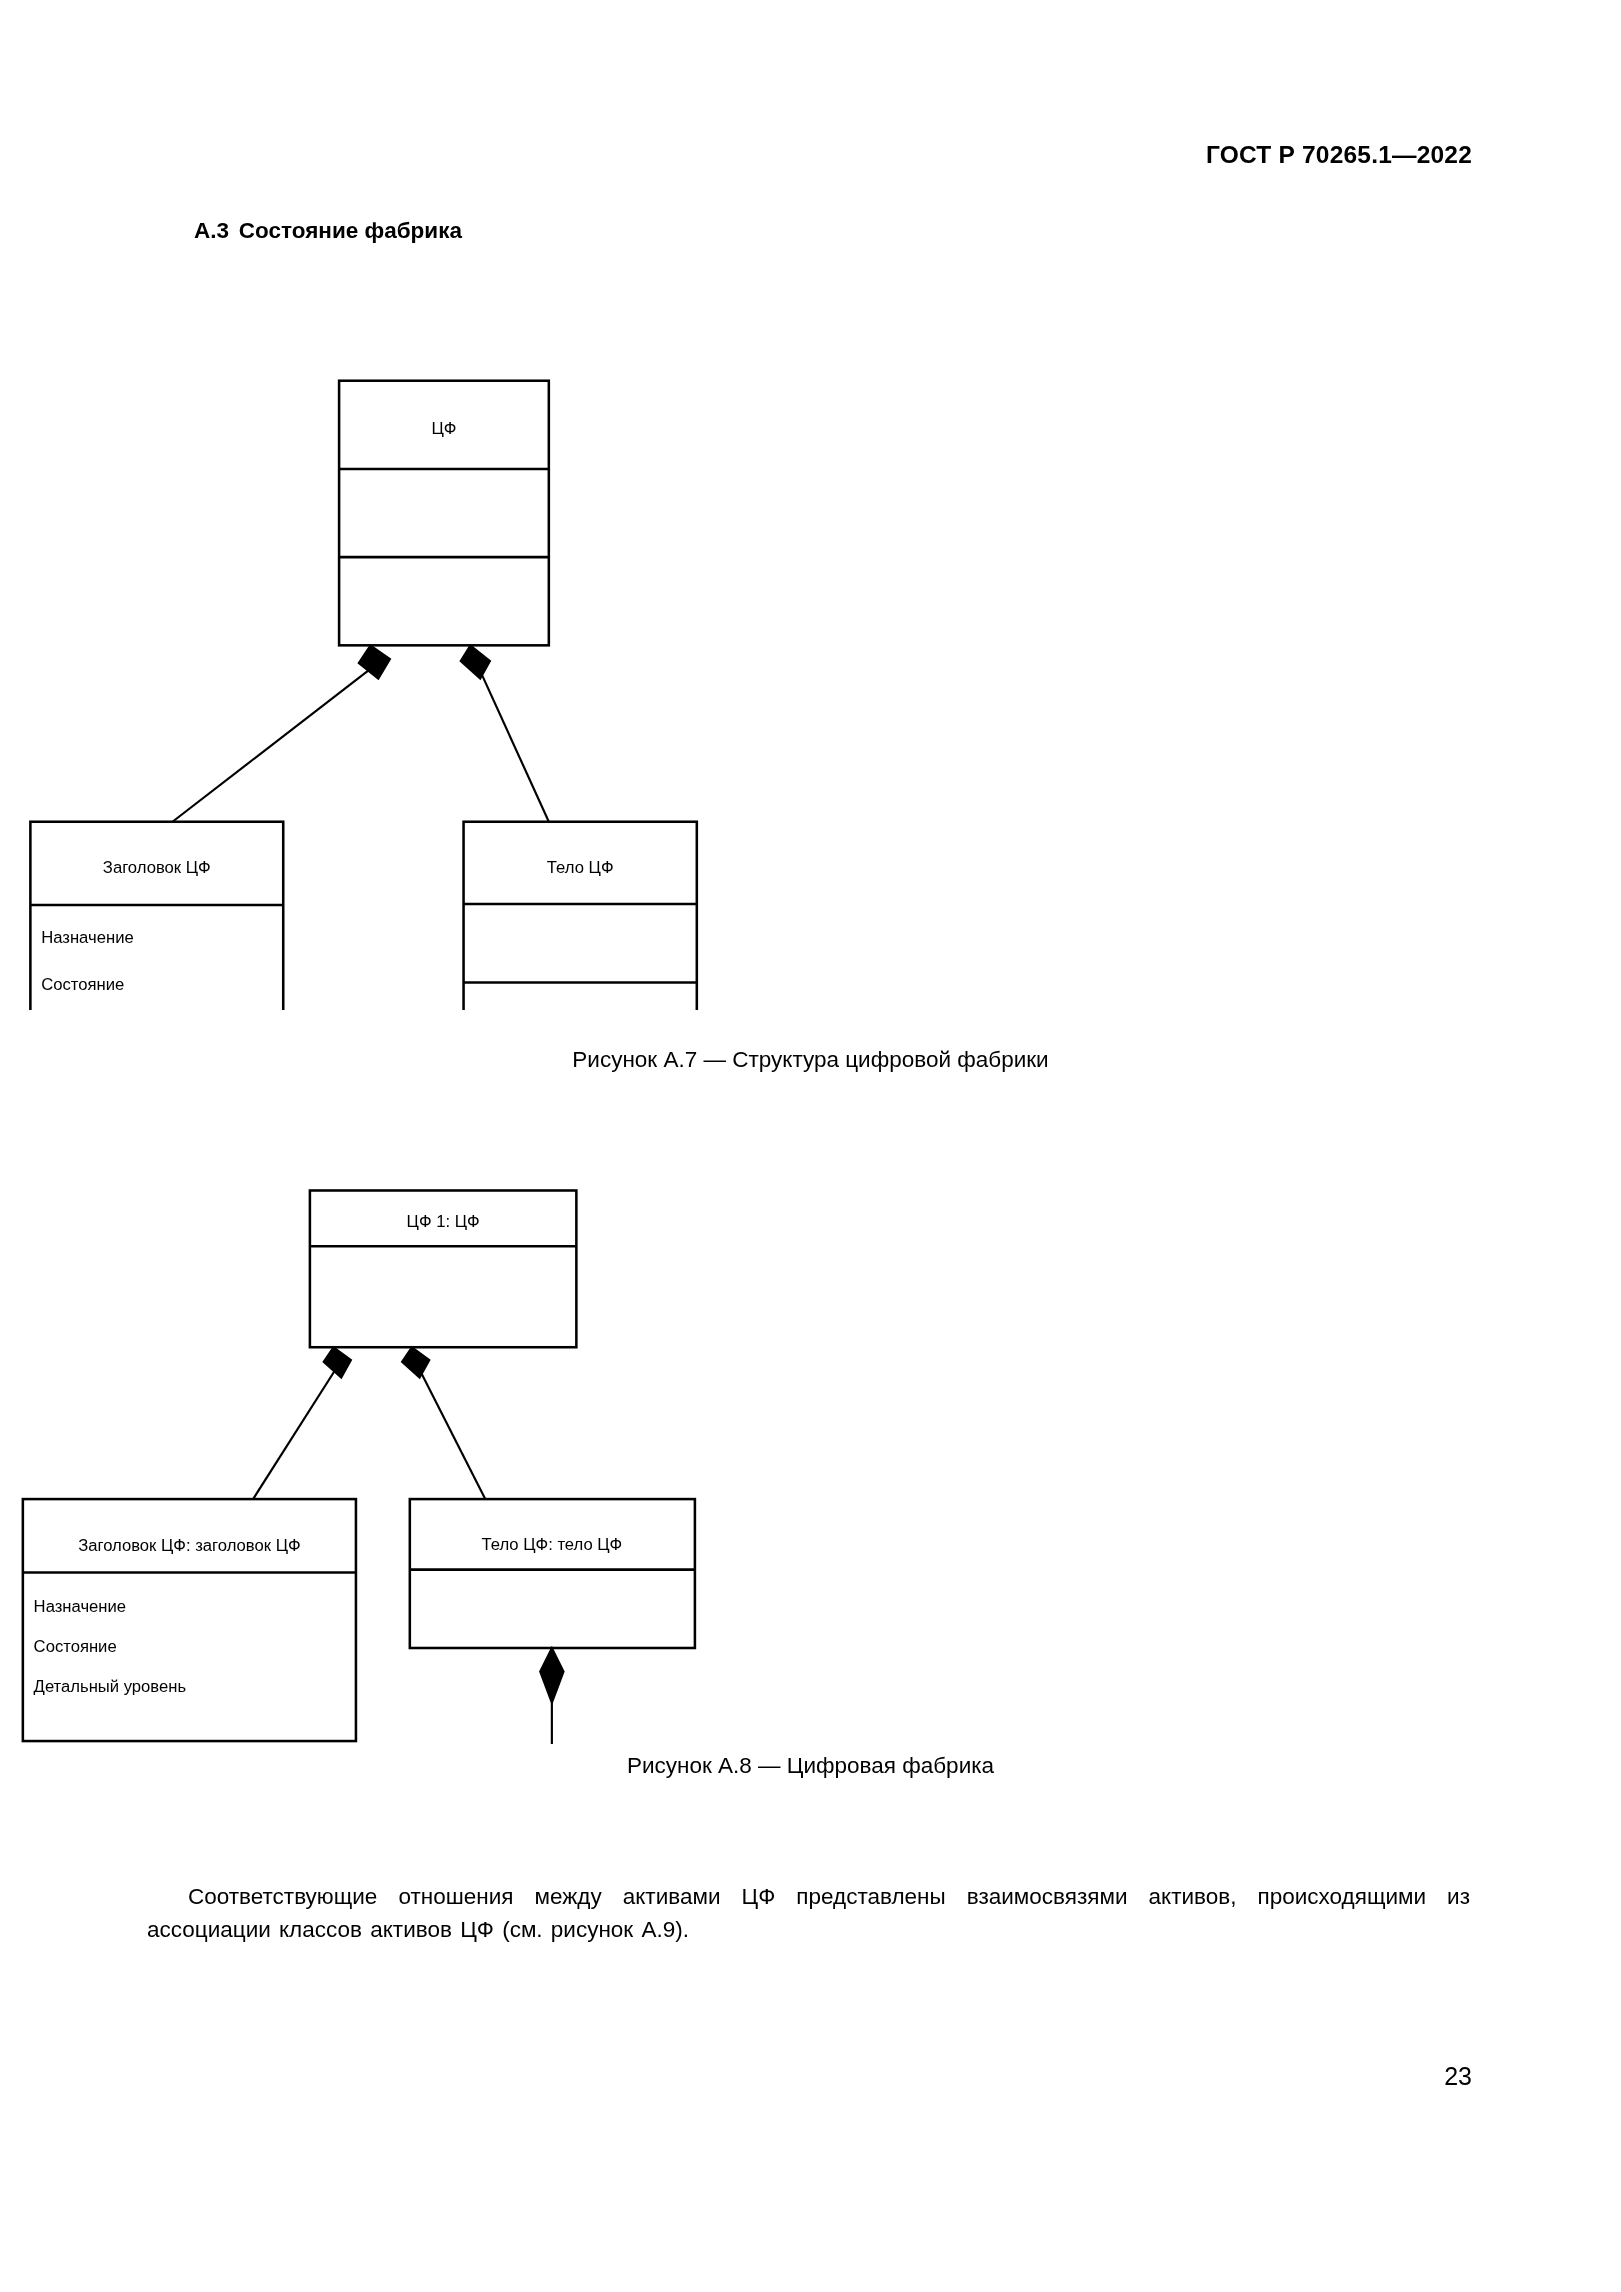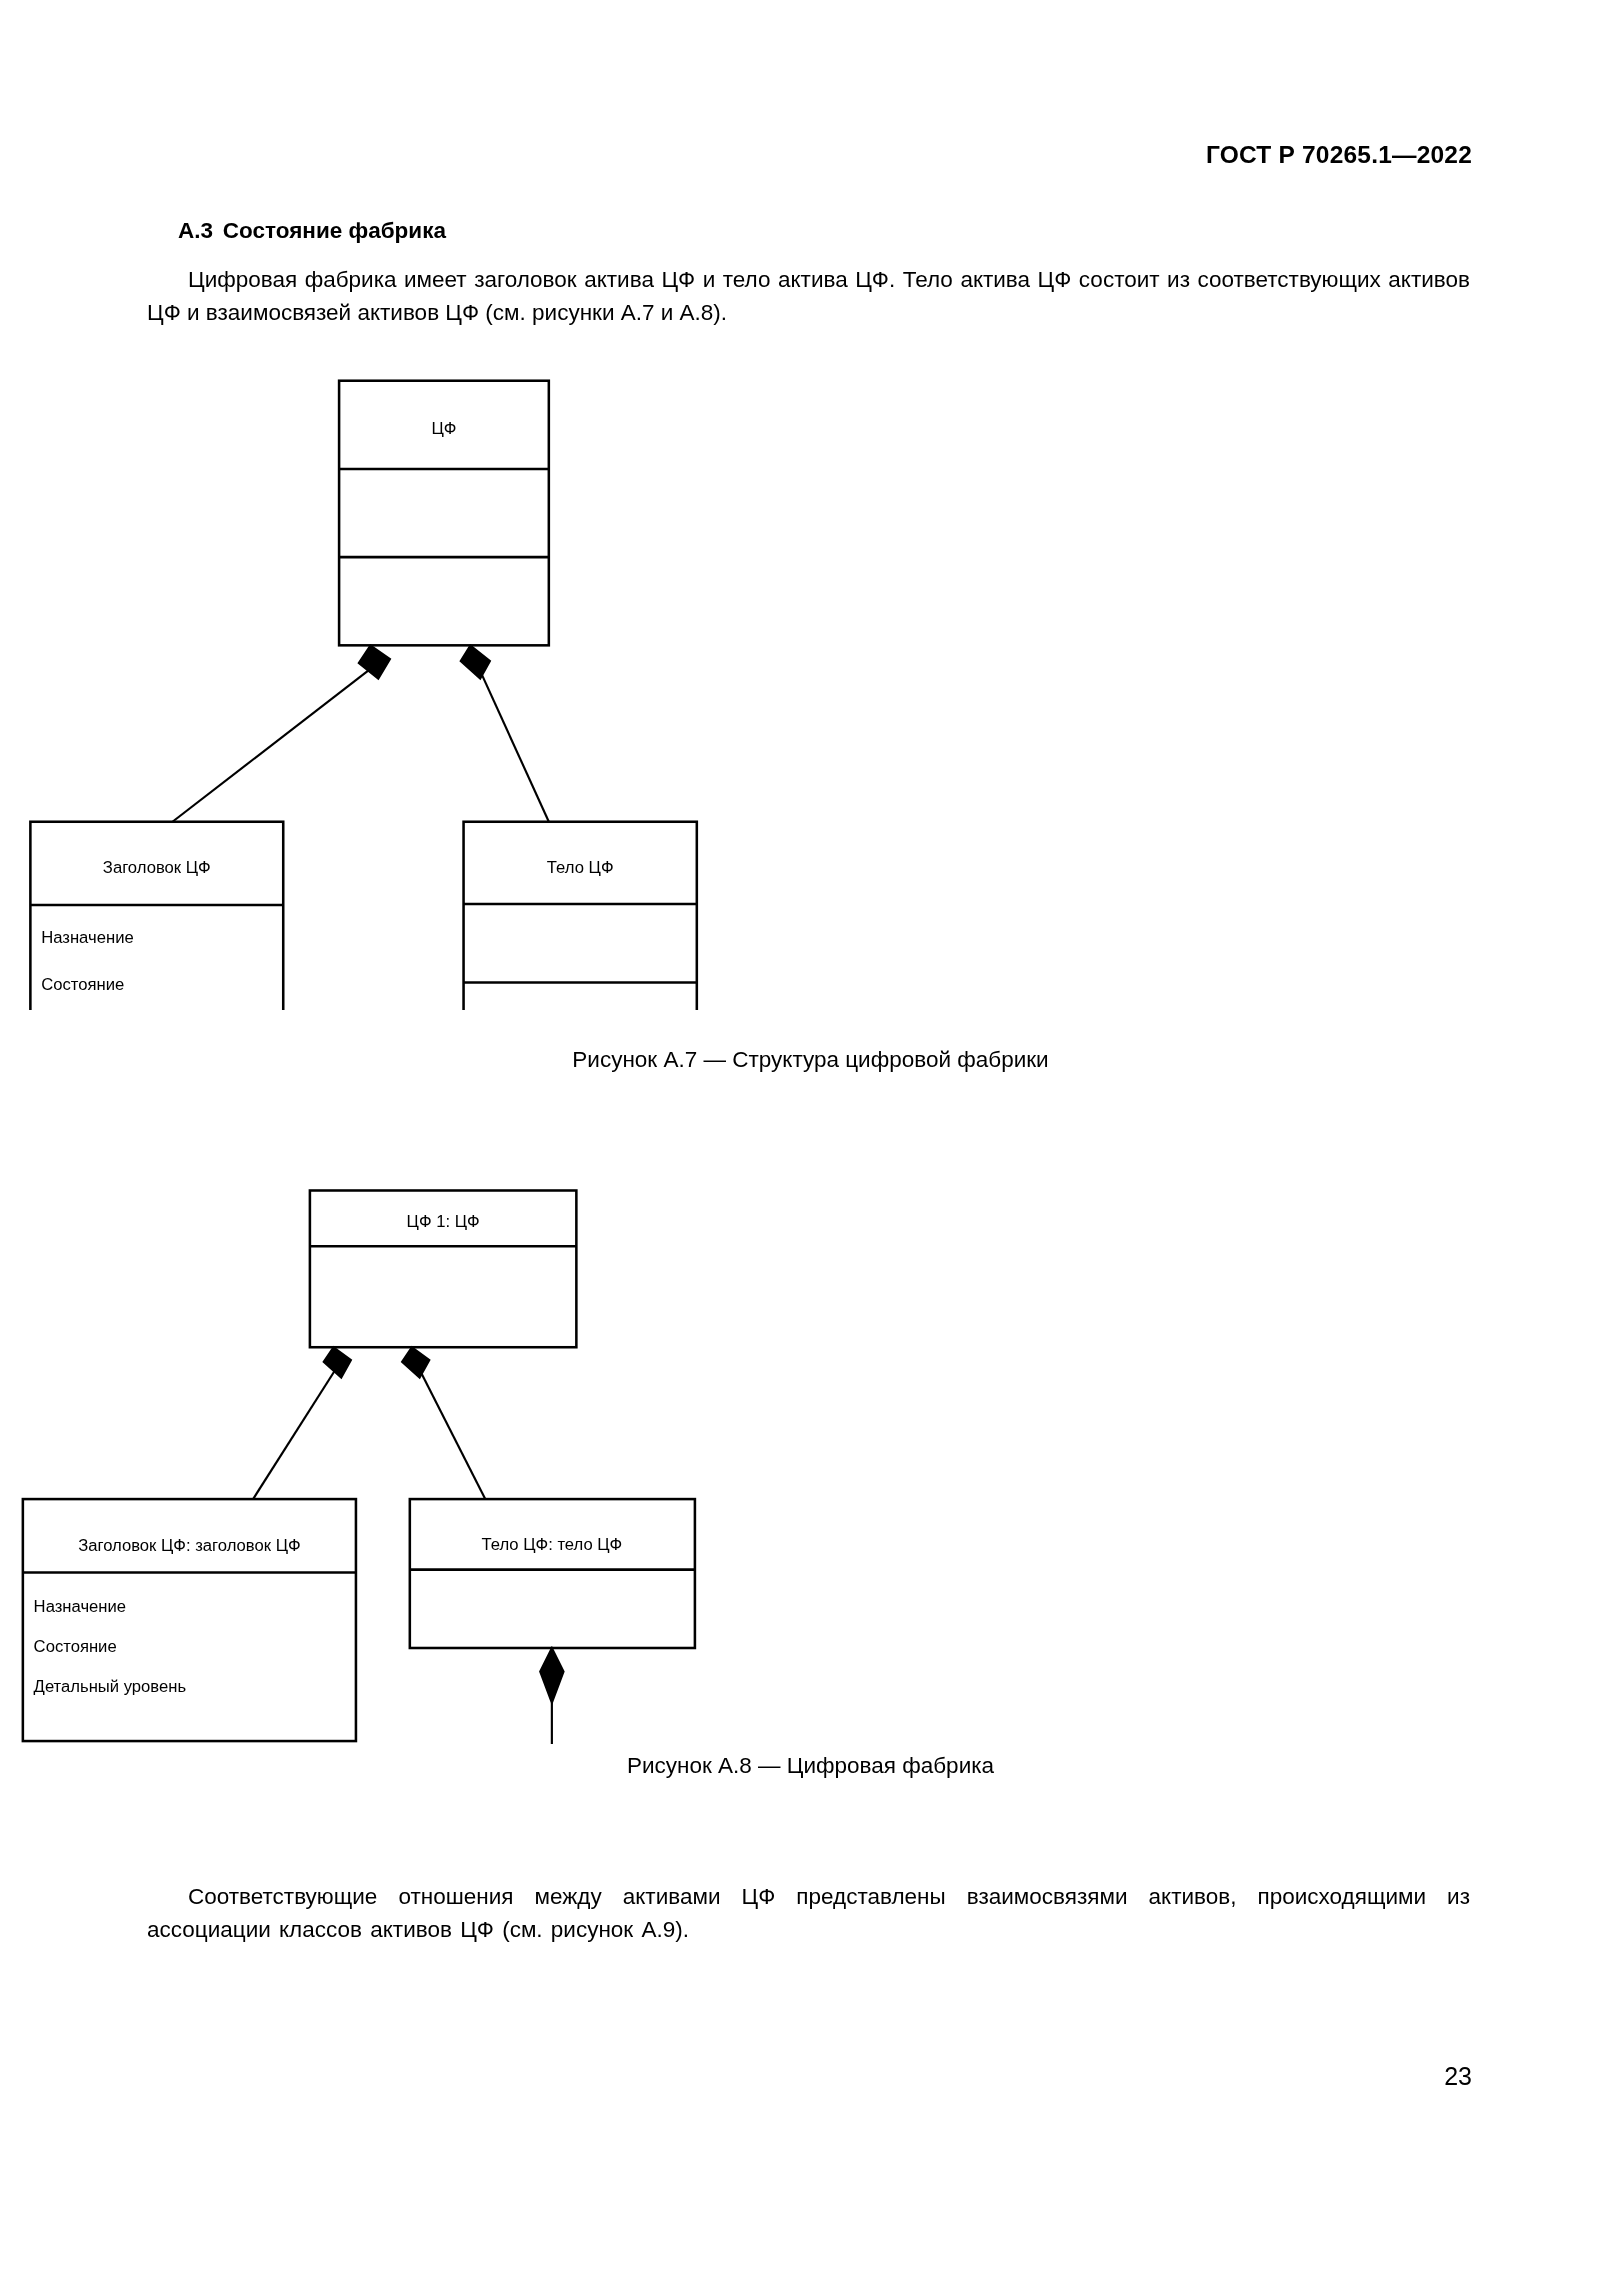--- a/index.html
+++ b/index.html
@@ -34,21 +34,21 @@
 
   
   .section-heading {
     position: absolute;
     left: 178px;
     top: 218px;
     font-size: 22.5px;
     font-weight: bold;
     white-space: nowrap;
   }
-  .section-heading .num { margin-right: 9.8px; }
+  .section-heading .num { margin-right: 9.8px; margin-left: 16px; }
 
   .body-par {
     position: absolute;
     font-size: 22.5px;
     line-height: 33px;
     text-align: justify;
   }
   .par-intro {
     left: 147px;
     top: 263px;
@@ -112,21 +112,20 @@
 <body>
 
 <div class="page">
 
   <div class="doc-header">ГОСТ Р 70265.1—2022</div>
 
   <div class="section-heading">
     <span class="num">А.3</span><span>Состояние фабрика</span>
   </div>
 
-  <div class="body-par par-intro">Цифровая фабрика имеет заголовок актива ЦФ и тело актива ЦФ. Тело актива ЦФ состоит из соответствующих активов ЦФ и взаимосвязей активов ЦФ (см. рисунки А.7 и А.8).</div>
 
   <div class="diagram" id="fig-a7">
     <svg width="1621" height="647" viewBox="0 0 1654 660" xmlns="http://www.w3.org/2000/svg">
 
       <g>
         <rect class="bx" x="346" y="18" width="214" height="270"></rect>
         <line class="bxline" x1="346" y1="108" x2="560" y2="108"></line>
         <line class="bxline" x1="346" y1="198" x2="560" y2="198"></line>
         <text class="uml-title" x="453" y="72">ЦФ</text>
       </g>

